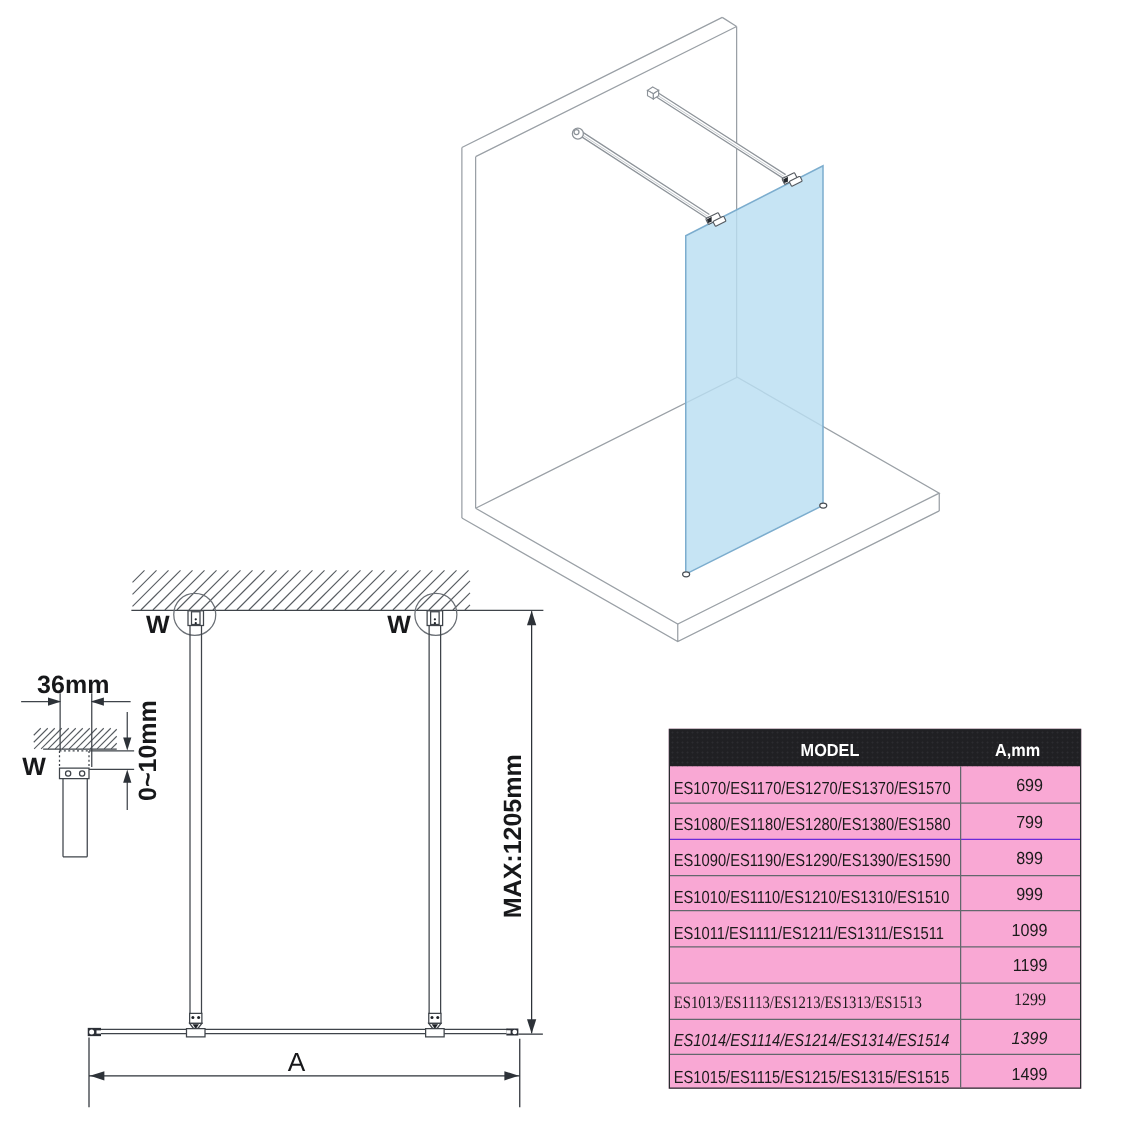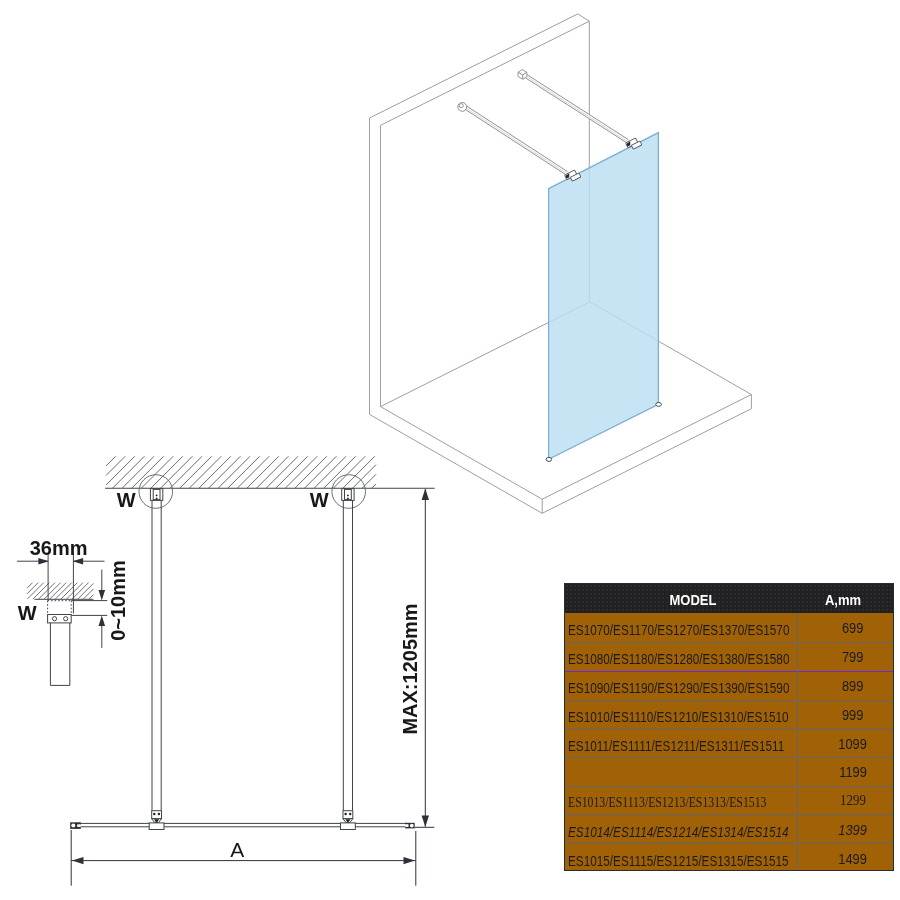--- a/index.html
+++ b/index.html
@@ -1,19 +1,19 @@
 <!DOCTYPE html>
 <html><head>
 <meta charset="utf-8">
 <style>
 html,body{margin:0;padding:0;background:#ffffff;}
 body{width:900px;height:900px;overflow:hidden;font-family:"Liberation Sans",sans-serif;}
 #wrap{position:relative;width:900px;height:900px;}
 #art{position:absolute;left:0;top:0;}
-#tbl{position:absolute;left:564px;top:583px;width:330px;height:288px;border:1px solid #2a2d30;background:#a16207;box-sizing:border-box;}
+#tbl{position:absolute;left:535px;top:583px;width:330px;height:288px;border:1px solid #2a2d30;background:#f9a8d4;box-sizing:border-box;}
 #tbl .hdr{position:absolute;left:0;top:0;width:100%;height:29.3px;background-color:#202023;background-image:radial-gradient(circle,#2c2c30 0.7px,rgba(0,0,0,0) 0.9px);background-size:4px 4px;color:#fff;font-size:14px;font-weight:bold;}
 #tbl .h1{position:absolute;left:128px;top:calc(50% + 1.2px);transform:translateY(-50%) scaleX(0.93);display:inline-block;transform-origin:center;width:0;white-space:nowrap;}
 #tbl .h1,#tbl .h2{text-align:center;}
 #tbl .hdr span{display:flex;justify-content:center;}
 #tbl .h2{position:absolute;left:278px;top:calc(50% + 1.2px);transform:translateY(-50%) scaleX(0.93);width:0;white-space:nowrap;}
 #tbl .row{position:absolute;left:0;width:100%;height:28.74px;box-sizing:border-box;}
 #tbl .c1{position:absolute;left:0;top:0;bottom:0;width:232px;display:flex;align-items:center;}
 #tbl .c2{position:absolute;left:232px;top:0;bottom:0;right:0;display:flex;align-items:center;justify-content:center;padding-left:4px;box-sizing:border-box;margin-left:12px;}
 #tbl .mt{display:inline-block;transform:scaleX(0.84);transform-origin:0 50%;margin-left:3px;white-space:nowrap;font-size:14px;color:#1b1b1b;margin-top:5px;}
 #tbl .nt{display:inline-block;transform:scaleX(0.92);font-size:14px;color:#1b1b1b;margin-top:1px;}

